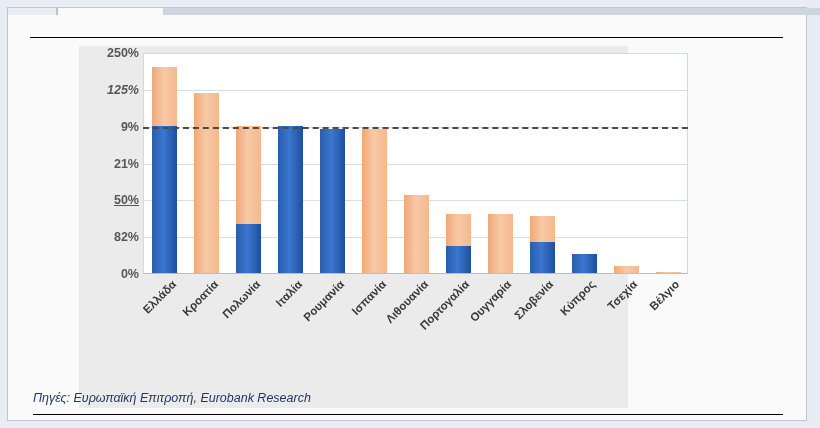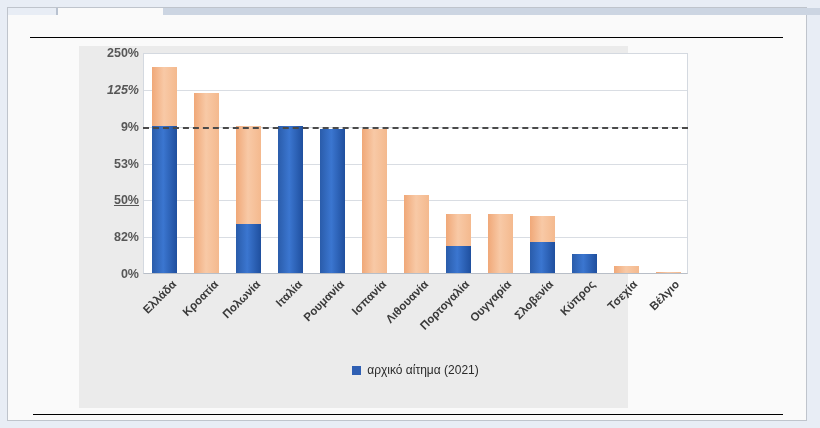--- a/index.html
+++ b/index.html
@@ -178,21 +178,21 @@
   <div id="chrome-c"></div>
 
   <div id="title-rule"></div>
 
   <div id="chart-panel"></div>
 
   <div id="ylabels">
       <div class="ytick" style="top: 0px;">250%</div>
       <div class="ytick" style="top: 36.8333px; font-style: italic;">125%</div>
       <div class="ytick" style="top: 73.6667px;">9%</div>
-      <div class="ytick" style="top: 110.5px;">53%</div>
+      <div class="ytick" style="top: 110.5px;">21%</div>
       <div class="ytick" style="top: 147.333px; text-decoration: underline;">50%</div>
       <div class="ytick" style="top: 184.167px;">82%</div>
       <div class="ytick" style="top: 221px;">0%</div>
     </div>
 
   <div id="plot-wrap">
     <div id="plot-area">
         <div class="gridline" style="top: -1px;"></div>
         <div class="gridline" style="top: 35.8333px;"></div>
         <div class="gridline" style="top: 72.6667px;"></div>
@@ -256,21 +256,18 @@
       <div class="xtick" style="left: 194.5px; width: 84px;">Λιθουανία</div>
       <div class="xtick" style="left: 236.423px; width: 84px;">Πορτογαλία</div>
       <div class="xtick" style="left: 278.346px; width: 84px;">Ουγγαρία</div>
       <div class="xtick" style="left: 320.269px; width: 84px;">Σλοβενία</div>
       <div class="xtick" style="left: 362.192px; width: 84px;">Κύπρος</div>
       <div class="xtick" style="left: 404.115px; width: 84px;">Τσεχία</div>
       <div class="xtick" style="left: 446.038px; width: 84px;">Βέλγιο</div>
     </div>
 
   <div id="legend">
-      <div class="legend-item">
-        <span class="swatch blue"></span>
-        <span>αρχικό αίτημα (2021)</span>
-      </div>
-    </div>
-
+    </div>
+
+  <div id="source">Πηγές: Ευρωπαϊκή Επιτροπή, Eurobank Research</div>
   <div id="bottom-rule"></div>
 
 </div>
 
 </body></html>

